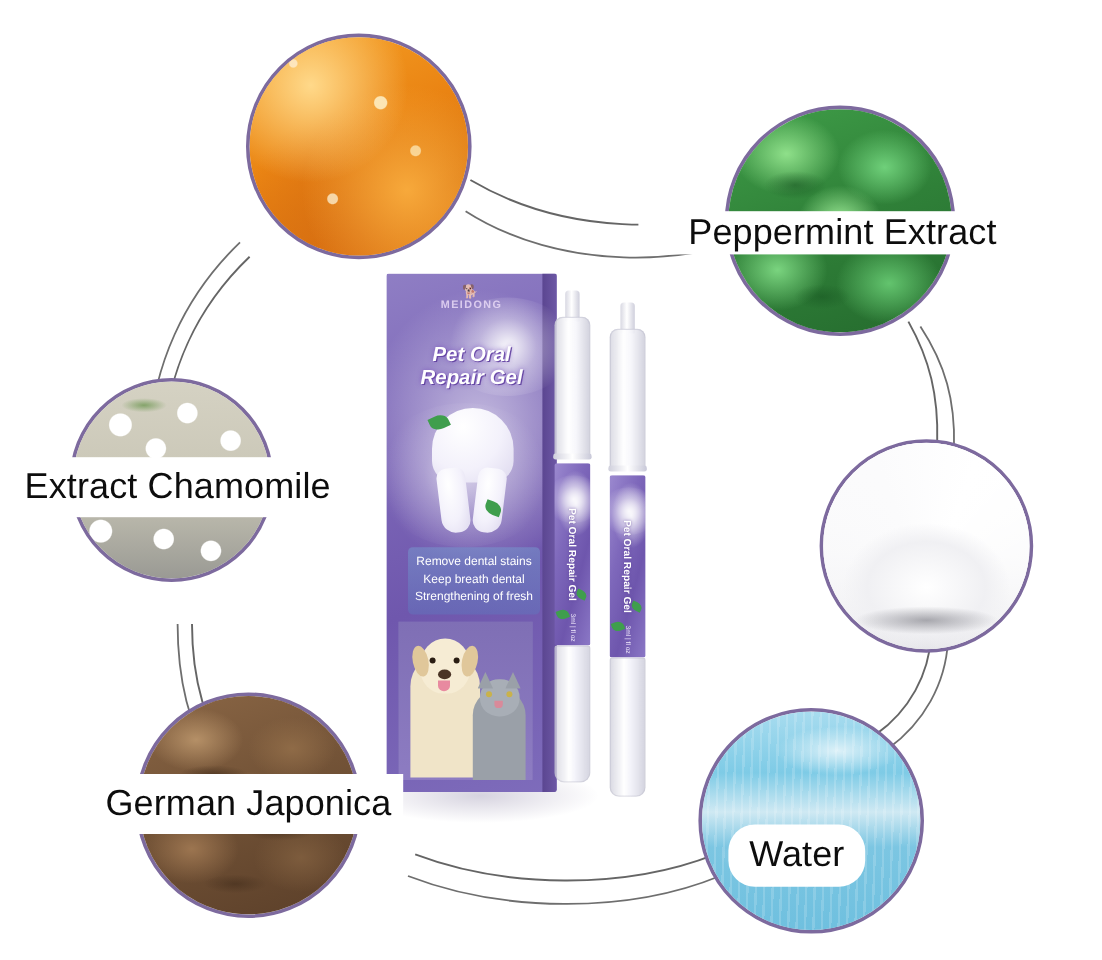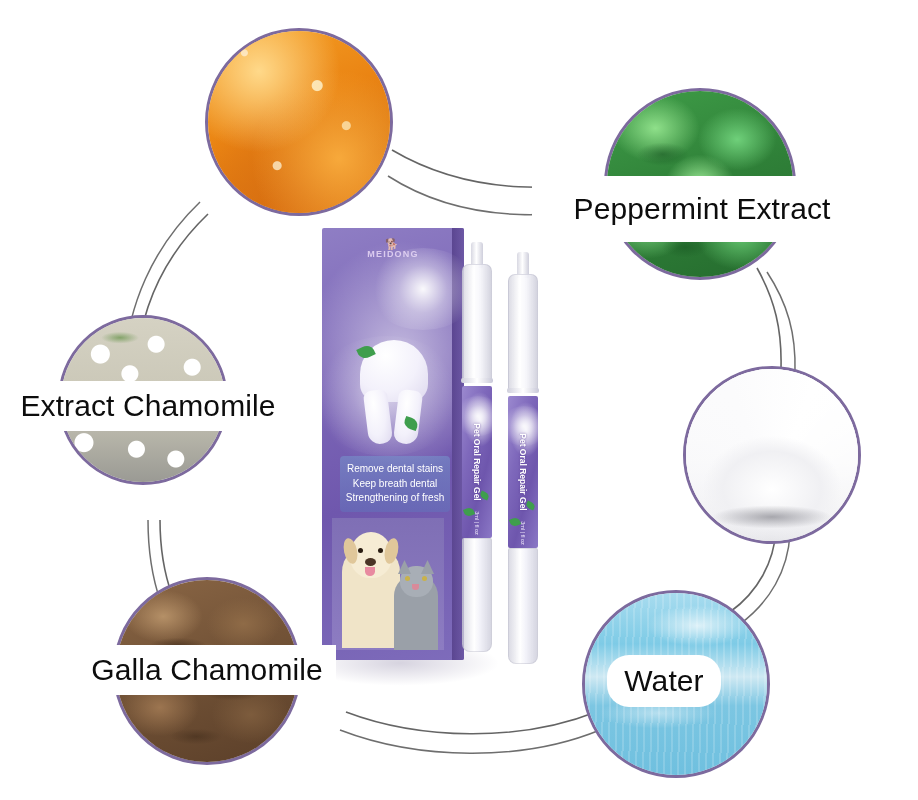--- a/index.html
+++ b/index.html
@@ -17,21 +17,21 @@
   .node{position:absolute;border-radius:50%;overflow:hidden;
         border:3px solid #7d6a9e;box-sizing:border-box;background:#f2f2f2;}
   .node .photo{position:absolute;inset:0;width:100%;height:100%;}
 
   
   .band{
     position:absolute;background:#ffffff;display:flex;align-items:center;
     justify-content:center;color:#0d0d0d;white-space:nowrap;
     font-weight:400;letter-spacing:.1px;
   }
-  .band.pill{border-radius:22px;}
+  .band.pill{border-radius:22px;margin-top:32px;}
 
   
   .box{position:absolute;border-radius:2px;overflow:hidden;}
   .box-face{position:absolute;inset:0;
     background:
       radial-gradient(ellipse 150% 60% at 55% 30%, rgba(255,255,255,.55) 0%, rgba(255,255,255,0) 45%),
       linear-gradient(160deg,#8f7ec4 0%,#7d68b8 30%,#6f57ad 60%,#7e6cbb 100%);
   }
   .box-side{position:absolute;top:0;bottom:0;width:12px;right:0;
     background:linear-gradient(90deg,#5b4691,#6d58a5);}
@@ -105,20 +105,24 @@
     <div class="box-side"></div>
 
     <div class="glow" style="left:46px;top:20px;width:110px;height:82px;"></div>
     <div class="glow" style="left:-10px;top:108px;width:150px;height:120px;opacity:.55;"></div>
 
     <div class="brand" style="top:12px;">
       <span class="paw">🐕</span>
       <span>MEIDONG</span>
     </div>
 
+    <div class="ptitle" style="top:58px;font-size:17px;">
+      <div>Pet Oral</div>
+      <div>Repair Gel</div>
+    </div>
 
     <div style="position:absolute;left:30px;top:112px;width:84px;height:106px;">
       <div class="tooth" style="left:8px;top:0;width:68px;height:62px;border-radius:34px 34px 18px 18px;"></div>
       <div class="tooth" style="left:14px;top:50px;width:24px;height:54px;border-radius:8px 8px 10px 12px;transform:rotate(-7deg);"></div>
       <div class="tooth" style="left:44px;top:50px;width:24px;height:54px;border-radius:8px 8px 12px 10px;transform:rotate(7deg);"></div>
       <div class="leaf" style="left:6px;top:6px;width:16px;height:12px;transform:rotate(-25deg);"></div>
       <div class="leaf" style="left:52px;top:78px;width:14px;height:11px;transform:rotate(20deg);"></div>
     </div>
 
     <div class="claims" style="left:18px;top:228px;width:106px;font-size:10px;padding:6px 2px;text-align:center;">
@@ -196,21 +200,21 @@
         radial-gradient(ellipse 30% 24% at 70% 26%, #6fd07a 0%, rgba(111,208,122,0) 70%),
         radial-gradient(ellipse 32% 26% at 22% 72%, #7ad47f 0%, rgba(122,212,127,0) 70%),
         radial-gradient(ellipse 34% 26% at 72% 78%, #63c46e 0%, rgba(99,196,110,0) 70%),
         radial-gradient(ellipse 26% 22% at 50% 50%, #9ae894 0%, rgba(154,232,148,0) 72%),
         linear-gradient(160deg,#3f9d48 0%,#2f8038 50%,#256b2e 100%);"></div>
     <div class="photo" style="background:
         radial-gradient(ellipse 20% 9% at 30% 34%, rgba(20,80,30,.55) 0%, rgba(0,0,0,0) 70%),
         radial-gradient(ellipse 20% 9% at 64% 58%, rgba(20,80,30,.5) 0%, rgba(0,0,0,0) 70%),
         radial-gradient(ellipse 18% 8% at 42% 84%, rgba(20,80,30,.45) 0%, rgba(0,0,0,0) 70%);"></div>
   </div>
-  <div class="band" style="left:532px;top:176px;width:340px;height:66px;font-size:30px;">
+  <div class="band" style="left:532px;top:176px;width:340px;height:36px;font-size:30px;">
     <span>Peppermint Extract</span>
   </div>
 
   <div class="node" style="left:683px;top:366px;width:178px;height:178px;">
     <div class="photo" style="background:
         linear-gradient(180deg,#fdfdfe 0%,#f4f4f6 55%,#e4e4e8 100%);"></div>
     <div class="photo" style="background:
         radial-gradient(ellipse 52% 40% at 50% 70%, #ffffff 0%, #f0f0f3 55%, rgba(240,240,243,0) 78%),
         conic-gradient(from 180deg at 50% 74%, rgba(255,255,255,0) 0deg, #fbfbfc 160deg, #ffffff 200deg, rgba(255,255,255,0) 360deg);"></div>
     <div class="photo" style="background:
@@ -237,21 +241,21 @@
         radial-gradient(ellipse 30% 22% at 24% 70%, #9c7550 0%, rgba(156,117,80,0) 72%),
         radial-gradient(ellipse 30% 22% at 74% 74%, #7d5c3d 0%, rgba(125,92,61,0) 72%),
         radial-gradient(ellipse 26% 18% at 50% 48%, #a8825c 0%, rgba(168,130,92,0) 74%),
         linear-gradient(160deg,#8a6645 0%,#6e4f34 55%,#5b3f29 100%);"></div>
     <div class="photo" style="background:
         radial-gradient(ellipse 22% 6% at 34% 36%, rgba(50,32,18,.5) 0%, rgba(0,0,0,0) 72%),
         radial-gradient(ellipse 22% 6% at 64% 62%, rgba(50,32,18,.45) 0%, rgba(0,0,0,0) 72%),
         radial-gradient(ellipse 20% 6% at 44% 86%, rgba(50,32,18,.4) 0%, rgba(0,0,0,0) 72%);"></div>
   </div>
   <div class="band" style="left:78px;top:645px;width:258px;height:50px;font-size:30px;">
-    <span>Galla Chamomile</span>
+    <span>German Japonica</span>
   </div>
 
   <div class="node" style="left:58px;top:315px;width:170px;height:170px;">
     <div class="photo" style="background:linear-gradient(180deg,#d5d2c3 0%,#c9c6b6 52%,#9a9a94 100%);"></div>
     <div class="photo" style="background:
         radial-gradient(circle at 24% 22%, #ffffff 0 9px, rgba(255,255,255,0) 10px),
         radial-gradient(circle at 24% 22%, #f0b429 0 3px, rgba(240,180,41,0) 4px),
         radial-gradient(circle at 58% 16%, #ffffff 0 8px, rgba(255,255,255,0) 9px),
         radial-gradient(circle at 58% 16%, #f0b429 0 3px, rgba(240,180,41,0) 4px),
         radial-gradient(circle at 80% 30%, #ffffff 0 8px, rgba(255,255,255,0) 9px),

